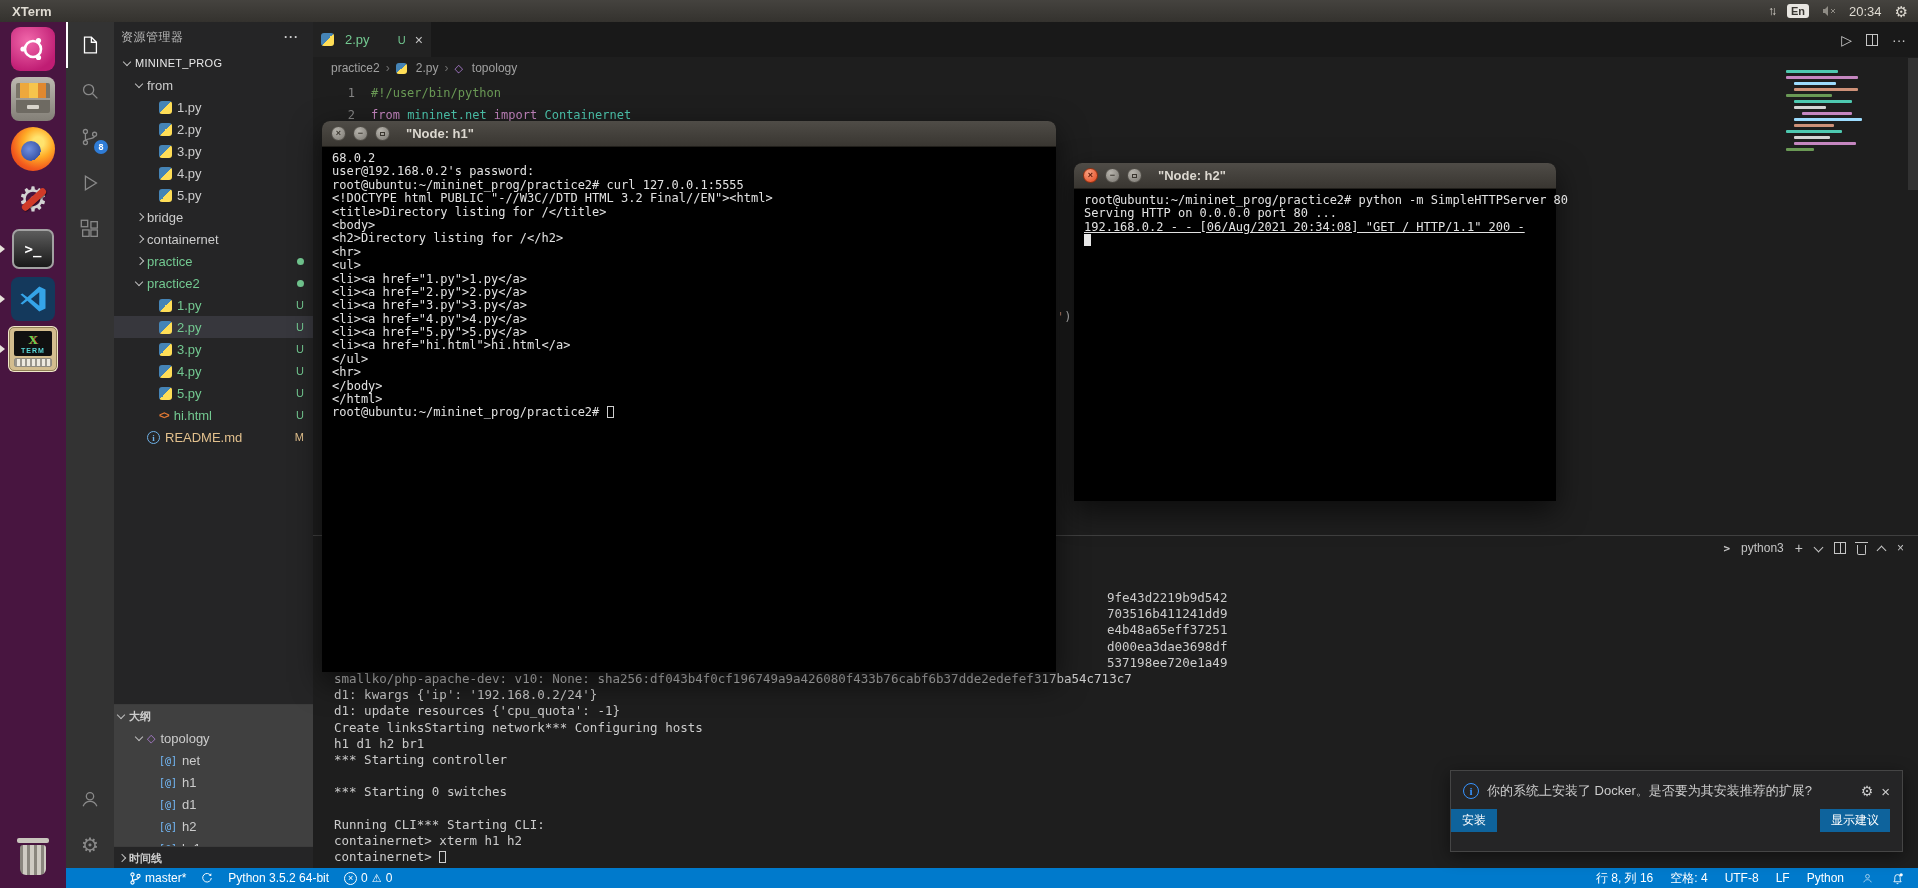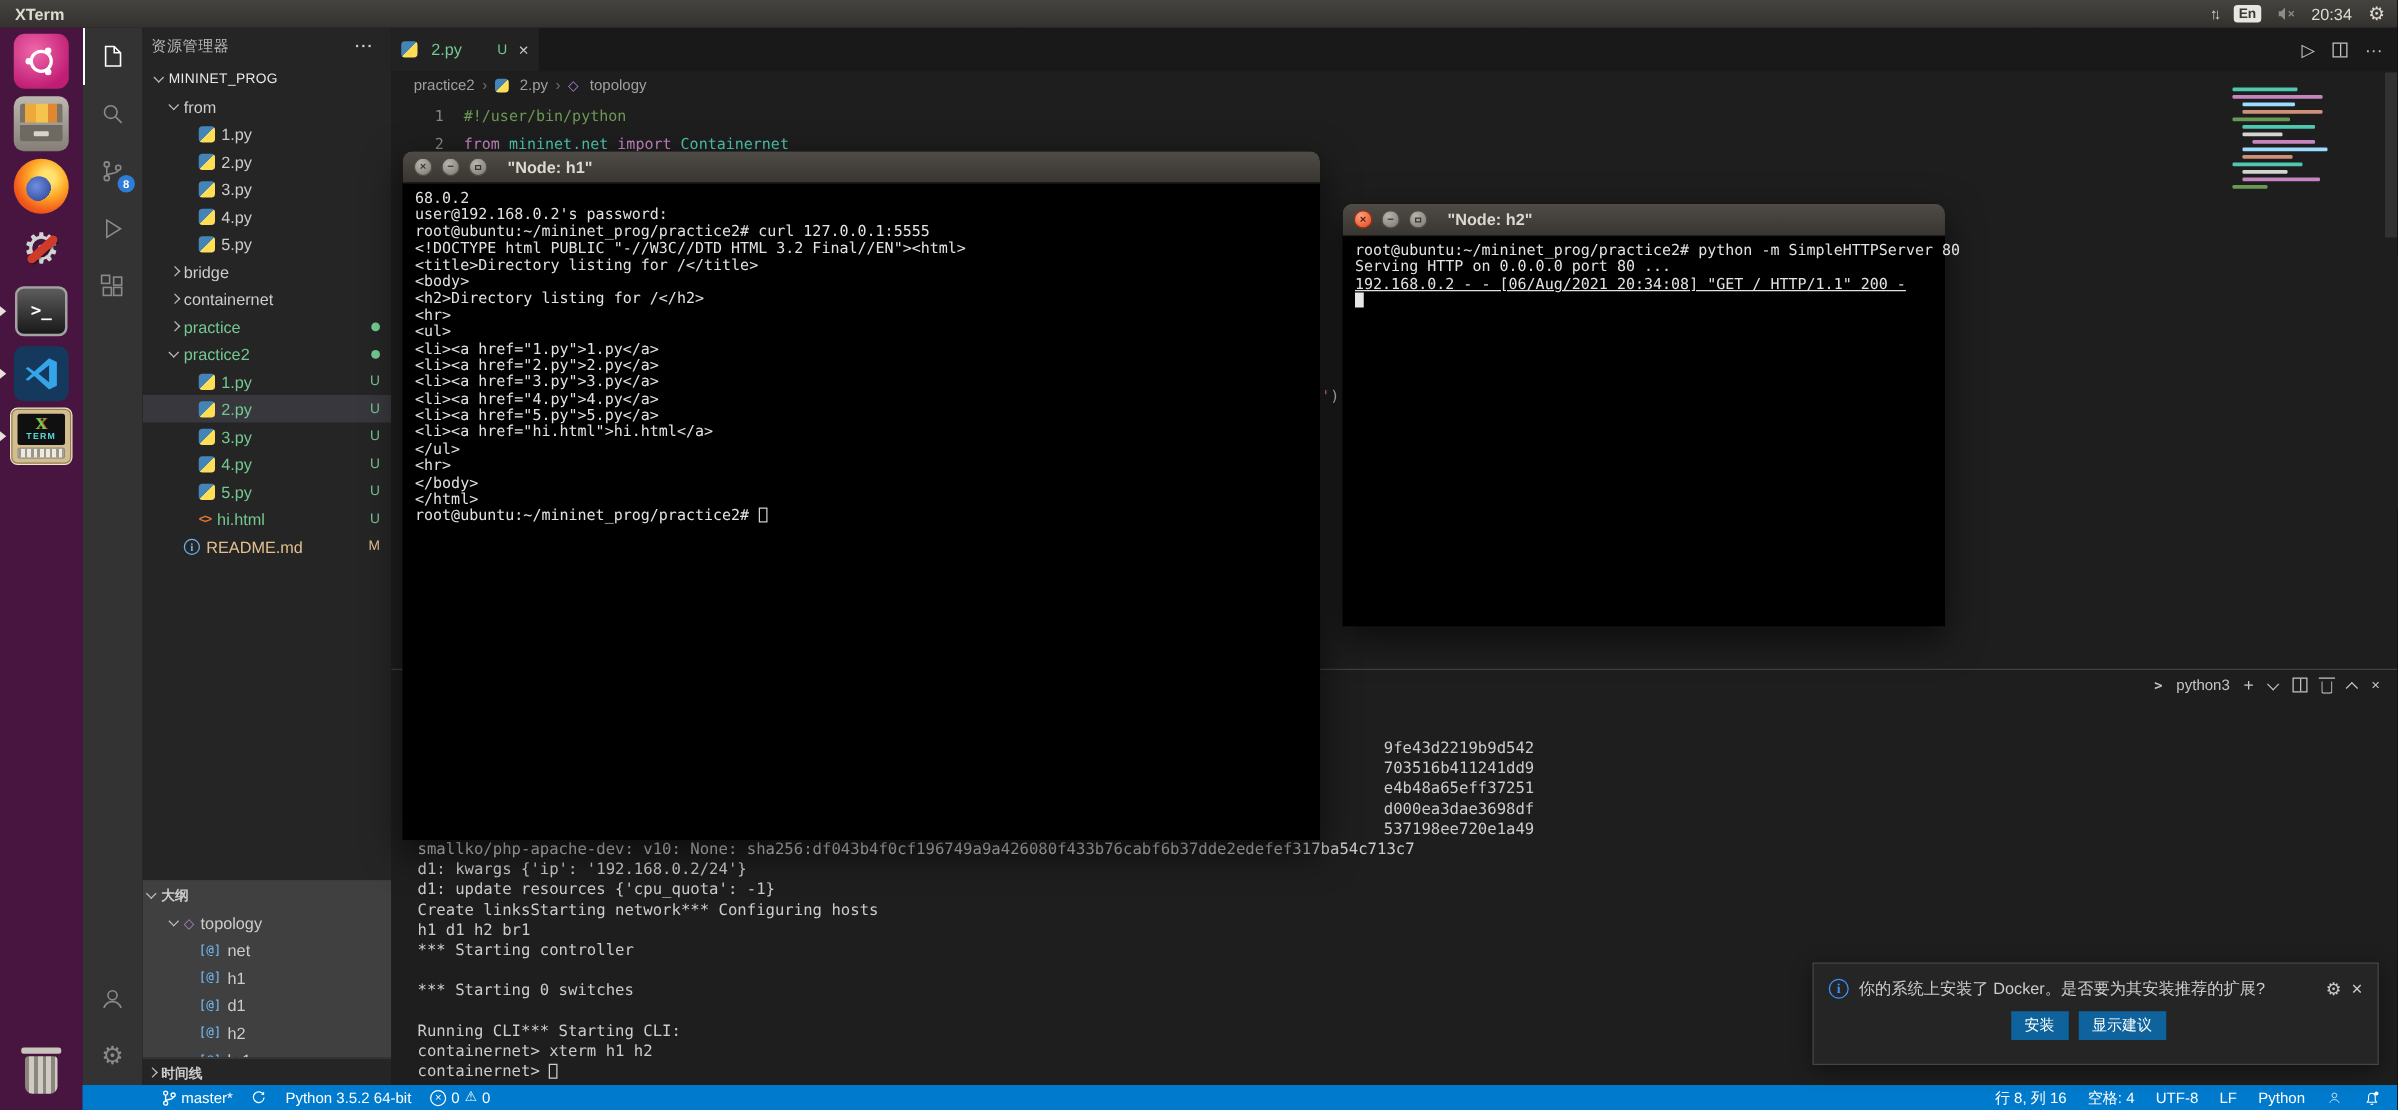--- a/index.html
+++ b/index.html
@@ -131,21 +131,21 @@
   .cur.hollow{border:1px solid #cfcfcf}
   .cur.solid{background:#e6e6e6}
 
   
   .notif{position:absolute;left:1450px;top:770px;width:453px;height:82px;background:#252526;border:1px solid #454545;box-shadow:0 4px 16px rgba(0,0,0,.45);z-index:60;color:#cccccc;font-size:13px}
   .n-row1{display:flex;align-items:center;padding:11px 12px 0 12px;gap:8px}
   .n-info{width:16px;height:16px;border-radius:50%;border:1px solid #3794ff;color:#3794ff;text-align:center;font:bold 11px/14px "Liberation Serif",serif;flex:none}
   .n-msg{flex:1;white-space:nowrap;overflow:hidden}
   .n-gear{font-size:14px;cursor:pointer}
   .n-close{font-size:15px;cursor:pointer}
-  .n-row2{display:flex;justify-content:center;gap:8px;padding:9px 12px 0 0}
+  .n-row2{display:flex;justify-content:space-between;gap:8px;padding:9px 12px 0 0}
   .n-btn{background:#0e639c;color:#fff;font-size:12px;padding:3px 11px;cursor:pointer}
 
   
   .statusbar{position:absolute;left:0;right:0;bottom:0;height:20px;background:#007acc;color:#fff;font-size:12px;z-index:40;display:flex;align-items:center}
   .sb-left{display:flex;align-items:center;gap:15px;margin-left:130px}
   .sb-right{display:flex;align-items:center;gap:17px;margin-left:auto;margin-right:14px}
   .sitem{display:flex;align-items:center;gap:4px;cursor:pointer}
   .statusbar svg{stroke:#fff;fill:none;stroke-width:1.1}
   .i-err{width:13px;height:13px;border:1px solid #fff;border-radius:50%;text-align:center;font-size:9px;line-height:11px}
   .i-warn{font-size:11px;line-height:1}

